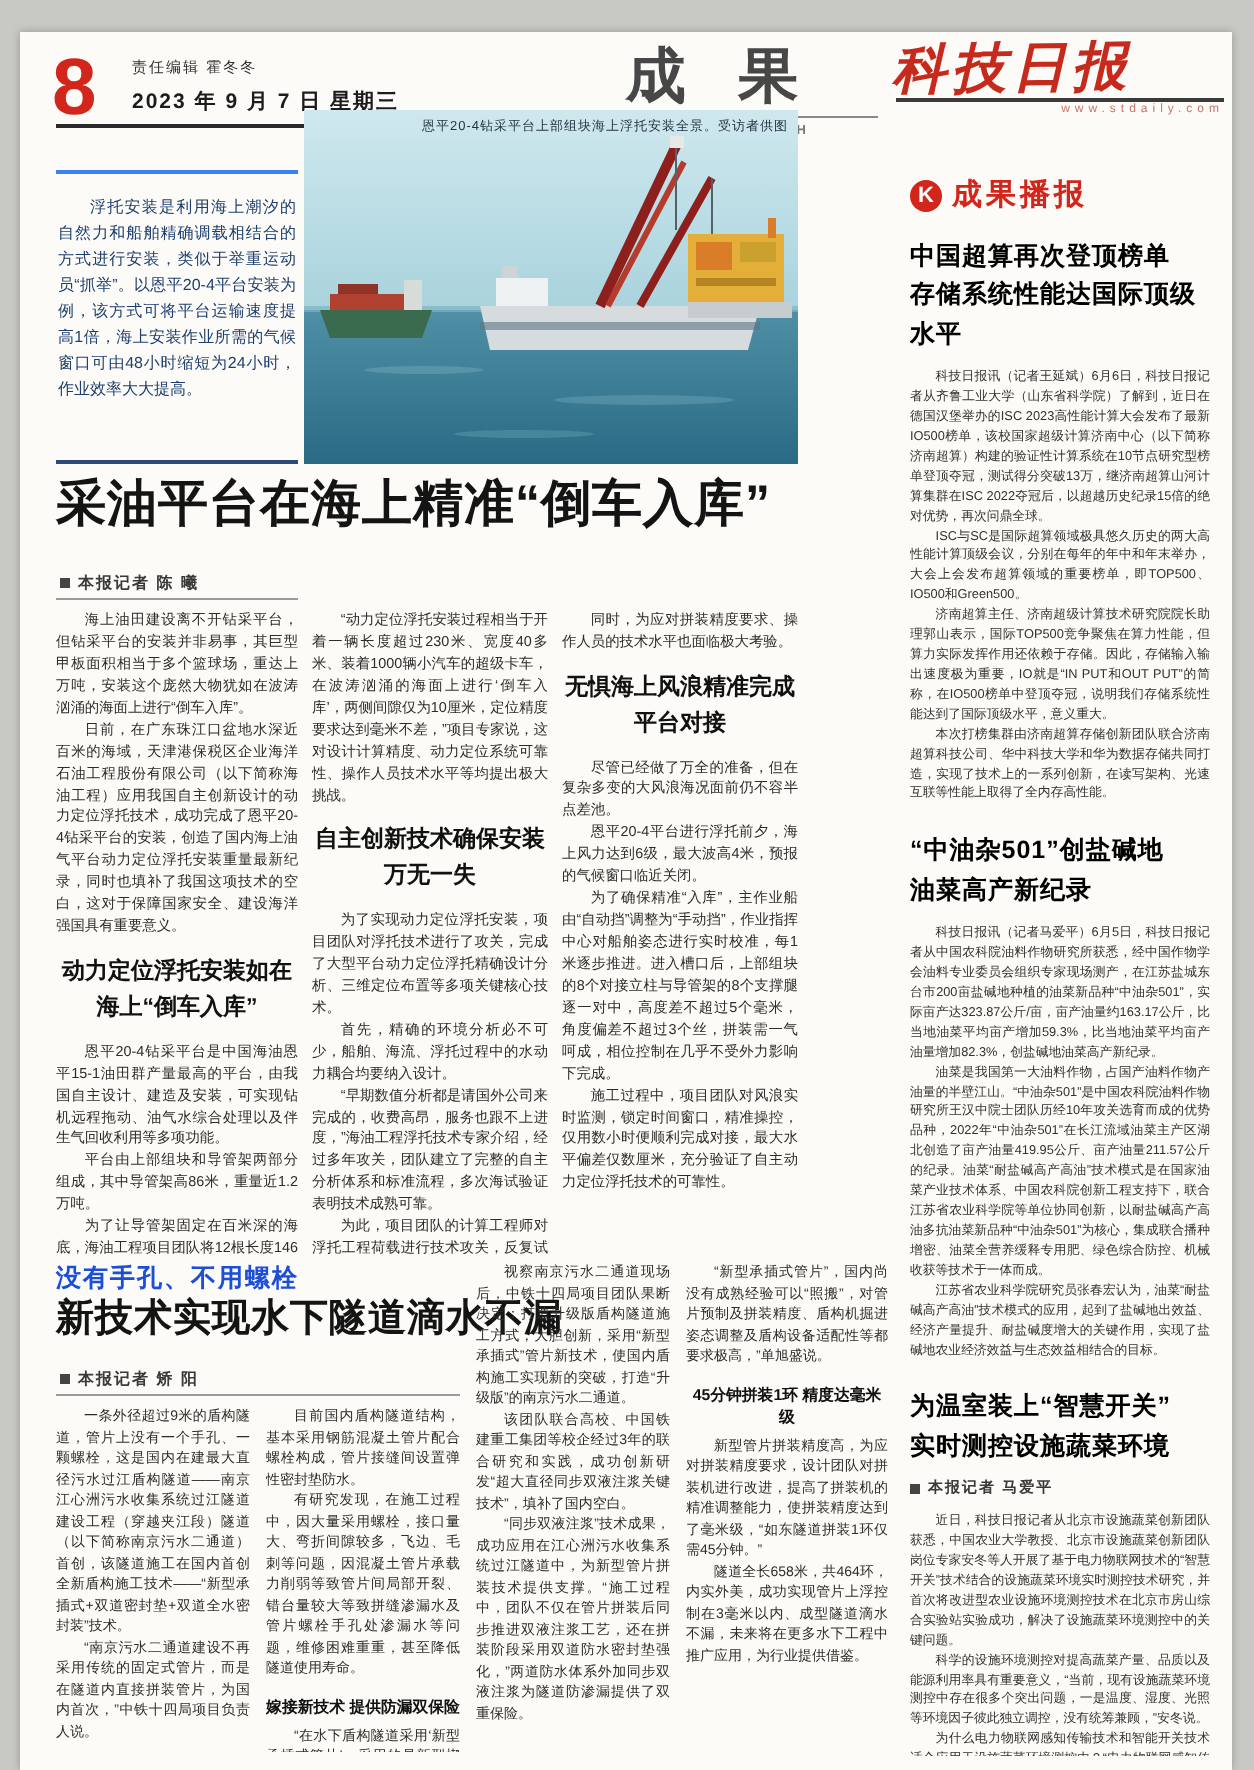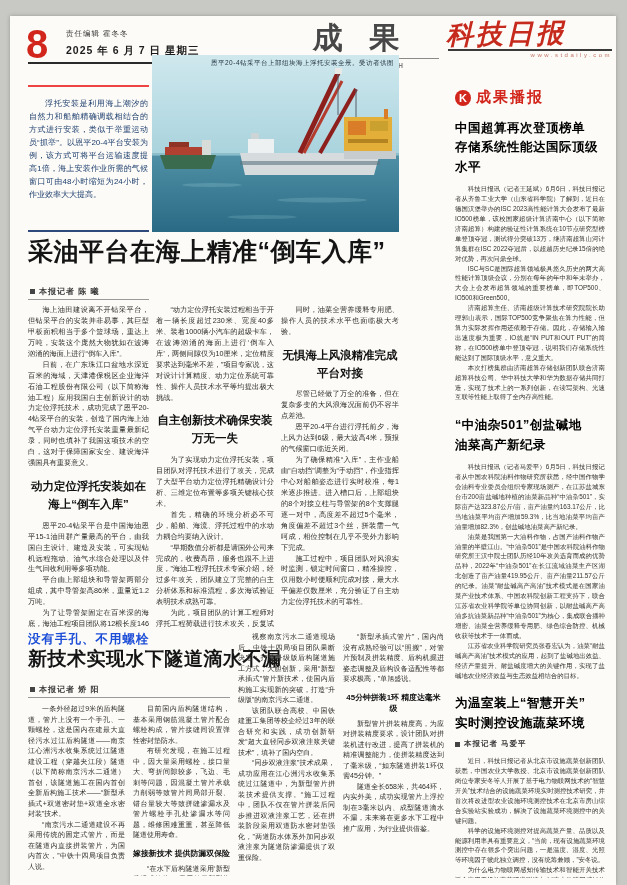--- a/index.html
+++ b/index.html
@@ -37,21 +37,21 @@
   .masthead-url { left:448px; top:52px; width:164px; text-align:right;
     font-size:6px; letter-spacing:2.5px; color:#c4756a; }
 
   
   .photo { left:152px; top:55px; width:247px; height:177px; overflow:hidden; }
   .photo svg { display:block; }
   .photo-caption { position:absolute; top:4px; right:5px; font-size:6.5px; color:#253442; letter-spacing:.5px; }
 
   
   .intro-box { left:28px; top:85px; width:121px; height:147px;
-    border-top:2px solid #ef4444; border-bottom:2px solid #2e4a7d; padding:11px 1px; }
+    border-top:2px solid #3b82f6; border-bottom:2px solid #2e4a7d; padding:11px 1px; }
   .intro-box p { font-size:8px; line-height:1.62; color:#1d3e6e; text-align:justify; text-indent:2em; }
 
   
   .main-headline { left:28px; top:235px; width:374px; font-size:25px; font-weight:900;
     color:#141414; letter-spacing:.5px; white-space:nowrap; }
   .byline { display:flex; align-items:center; gap:4px; }
   .byline-sq { width:5px; height:5px; background:#444; flex:0 0 auto; }
   .byline-text { font-size:8px; font-weight:bold; color:#3a3a3a; letter-spacing:1px;text-align:center; }
   .byline-1 { left:30px; top:286px; }
   .byline-rule-1 { left:28px; top:299px; width:121px; height:1px; background:#9a9a9a; }
@@ -93,21 +93,21 @@
   .sb-byline .byline-text { font-size:7.5px; }
 </style>
 </head>
 <body>
 
 <div class="page abs"></div>
 
 <div class="abs page-num">8</div>
 <div class="abs hdr-meta">
   <div class="hdr-editor">责任编辑 霍冬冬</div>
-  <div class="hdr-date">2025 年 6 月 7 日 星期三</div>
+  <div class="hdr-date">2023 年 9 月 7 日 星期三</div>
 </div>
 <div class="abs rule-left"></div>
 
 <div class="abs section-title">成 果</div>
 <div class="abs bt-rule">
   <span class="bt-label">BREAKTHROUGH</span>
 </div>
 
 <div class="abs masthead">
   <span class="masthead-text">科技日报</span>
@@ -183,21 +183,21 @@
 </div>
 <div class="abs ncol mcol2">
   <p>“动力定位浮托安装过程相当于开着一辆长度超过230米、宽度40多米、装着1000辆小汽车的超级卡车，在波涛汹涌的海面上进行‘倒车入库’，两侧间隙仅为10厘米，定位精度要求达到毫米不差，”项目专家说，这对设计计算精度、动力定位系统可靠性、操作人员技术水平等均提出极大挑战。</p>
   <p class="sub1">自主创新技术确保安装万无一失</p>
   <p>为了实现动力定位浮托安装，项目团队对浮托技术进行了攻关，完成了大型平台动力定位浮托精确设计分析、三维定位布置等多项关键核心技术。</p>
   <p>首先，精确的环境分析必不可少，船舶、海流、浮托过程中的水动力耦合均要纳入设计。</p>
   <p>“早期数值分析都是请国外公司来完成的，收费高昂，服务也跟不上进度，”海油工程浮托技术专家介绍，经过多年攻关，团队建立了完整的自主分析体系和标准流程，多次海试验证表明技术成熟可靠。</p>
   <p>为此，项目团队的计算工程师对浮托工程荷载进行技术攻关，反复试验、结合实测，一点点摸索出关键参数，将模拟与实测闭环迭代，确保定位核心参数可靠。</p>
 </div>
 <div class="abs ncol mcol3">
-  <p>同时，油菜全营养缓释专用肥、操作人员的技术水平也面临极大考验。</p>
+  <p>同时，为应对拼装精度要求、操作人员的技术水平也面临极大考验。</p>
   <p class="sub1">无惧海上风浪精准完成平台对接</p>
   <p>尽管已经做了万全的准备，但在复杂多变的大风浪海况面前仍不容半点差池。</p>
   <p>恩平20-4平台进行浮托前夕，海上风力达到6级，最大波高4米，预报的气候窗口临近关闭。</p>
   <p>为了确保精准“入库”，主作业船由“自动挡”调整为“手动挡”，作业指挥中心对船舶姿态进行实时校准，每1米逐步推进。进入槽口后，上部组块的8个对接立柱与导管架的8个支撑腿逐一对中，高度差不超过5个毫米，角度偏差不超过3个丝，拼装需一气呵成，相位控制在几乎不受外力影响下完成。</p>
   <p>施工过程中，项目团队对风浪实时监测，锁定时间窗口，精准操控，仅用数小时便顺利完成对接，最大水平偏差仅数厘米，充分验证了自主动力定位浮托技术的可靠性。</p>
 </div>
 
 <div class="abs kicker">没有手孔、不用螺栓</div>
 <div class="abs headline-2">新技术实现水下隧道滴水不漏</div>
 <div class="abs byline byline-2">

